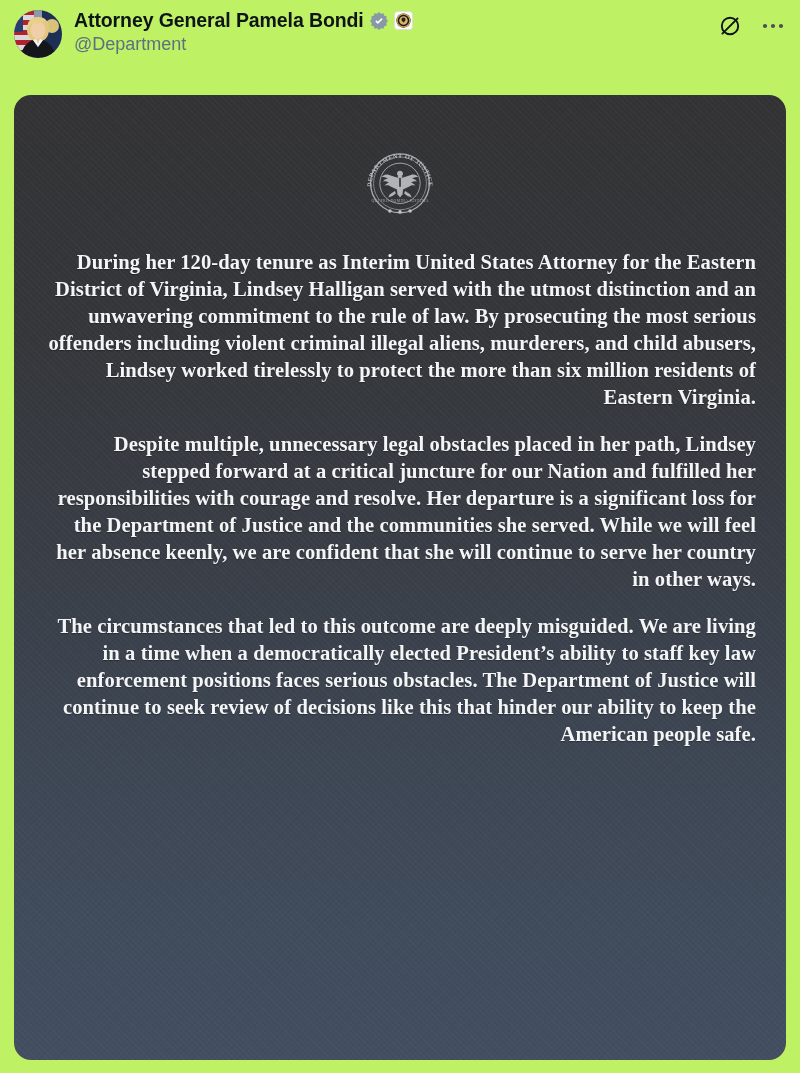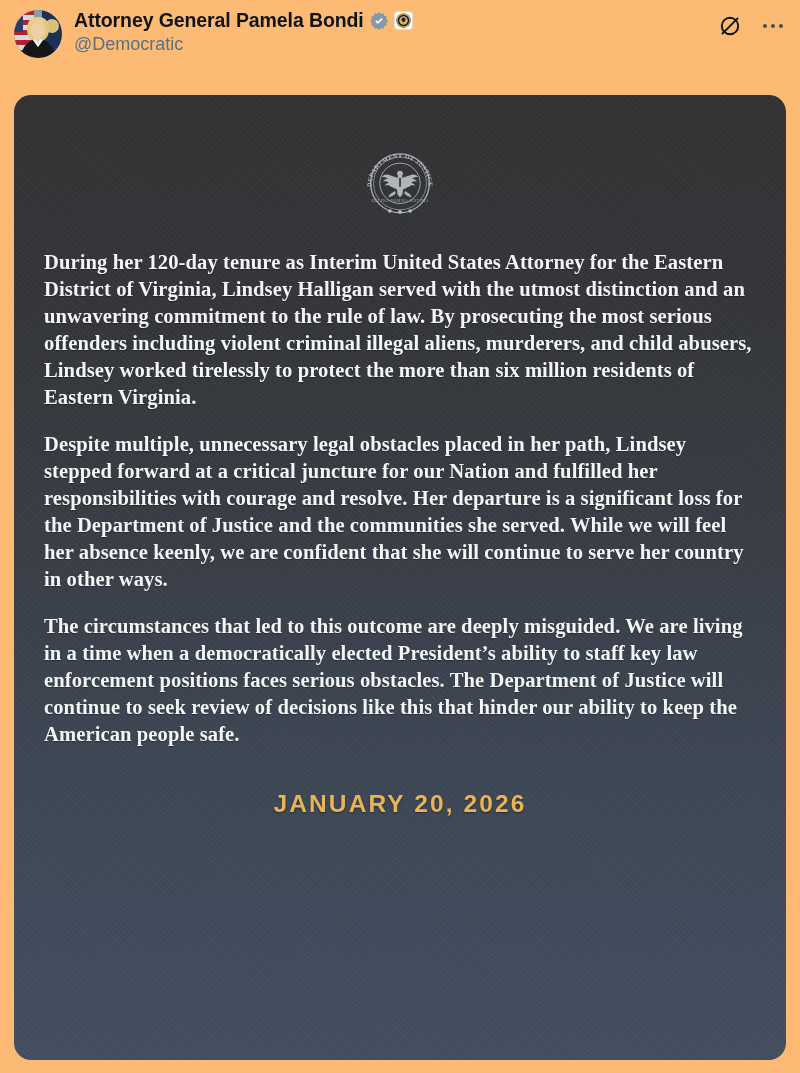--- a/index.html
+++ b/index.html
@@ -5,21 +5,21 @@
   * { box-sizing: border-box; margin: 0; padding: 0; }
 
   html, body {
     width: 800px;
     height: 1073px;
     background: #ffffff;
     font-family: "Liberation Sans", sans-serif;
     overflow: hidden;
   }
 
-  .tweet { width: 800px; height: 1073px; position: relative; background:#fdba74; }
+  .tweet { width: 800px; height: 1073px; position: relative; background:#bef264; }
 
   
   .tweet-header {
     display: flex;
     align-items: flex-start;
     padding: 8px 14px 0 14px;
     height: 86px;
   }
 
   .avatar {
@@ -107,21 +107,21 @@
   .seal { width: 84px; height: 84px; display: block; opacity: 0.88; }
 
   .statement-body { text-align: center; }
 
   .statement-para {
     font-family: "Liberation Serif", "DejaVu Serif", serif;
     font-weight: bold;
     font-size: 20.6px;
     line-height: 27px;
     color: #f4f5f6;
-    text-align: left;
+    text-align: right;
     margin-bottom: 20px;
     letter-spacing: 0.08px;
     text-shadow: 0 1px 1px rgba(0,0,0,0.35);
   }
   .statement-para:last-child { margin-bottom: 0; }
 
   .signature-block { text-align: center; margin-top: 42px; }
 
   .signature-name {
     font-family: "Liberation Sans", sans-serif;
@@ -191,21 +191,21 @@
 
         <svg class="affiliate-badge" viewBox="0 0 24 24">
           <rect x="0.5" y="0.5" width="23" height="23" rx="4" fill="#fbfbfb" stroke="#d9d9d9"></rect>
           <circle cx="12" cy="12" r="9" fill="#17181c"></circle>
           <circle cx="12" cy="12" r="8" fill="none" stroke="#c9a24a" stroke-width="1.5"></circle>
           <circle cx="12" cy="12" r="5.4" fill="#d8b468"></circle>
           <path d="M12 8.3c1.6 0 2.6 1.1 2.6 2.3 0 1.6-1.2 2.1-2.6 3.9-1.4-1.8-2.6-2.3-2.6-3.9 0-1.2 1.0-2.3 2.6-2.3z" fill="#2a2114"></path>
         </svg>
       </div>
 
-      <div class="handle">@Democratic</div>
+      <div class="handle">@Department</div>
     </div>
 
     <div class="header-actions">
       <svg class="grok-icon" viewBox="0 0 24 24">
         <circle cx="12" cy="12" r="8.2" fill="none" stroke="#0f1419" stroke-width="1.9"></circle>
         <line x1="4.4" y1="19.6" x2="19.6" y2="4.4" stroke="#0f1419" stroke-width="1.9" stroke-linecap="round"></line>
       </svg>
       <svg class="more-icon" viewBox="0 0 26 20">
         <circle cx="5" cy="10" r="2.1" fill="#4a5056"></circle>
         <circle cx="13" cy="10" r="2.1" fill="#4a5056"></circle>
@@ -244,19 +244,18 @@
         </svg>
       </div>
 
       <div class="statement-body">
         <p class="statement-para">During her 120-day tenure as Interim United States Attorney for the Eastern District of Virginia, Lindsey Halligan served with the utmost distinction and an unwavering commitment to the rule of law. By prosecuting the most serious offenders including violent criminal illegal aliens, murderers, and child abusers, Lindsey worked tirelessly to protect the more than six million residents of Eastern Virginia.</p>
         <p class="statement-para">Despite multiple, unnecessary legal obstacles placed in her path, Lindsey stepped forward at a critical juncture for our Nation and fulfilled her responsibilities with courage and resolve. Her departure is a significant loss for the Department of Justice and the communities she served. While we will feel her absence keenly, we are confident that she will continue to serve her country in other ways.</p>
         <p class="statement-para">The circumstances that led to this outcome are deeply misguided. We are living in a time when a democratically elected President’s ability to staff key law enforcement positions faces serious obstacles. The Department of Justice will continue to seek review of decisions like this that hinder our ability to keep the American people safe.</p>
       </div>
 
       <div class="signature-block">
-        <div class="signature-date">JANUARY 20, 2026</div>
       </div>
 
     </div>
   </div>
 
 </div>
 
 </body></html>

